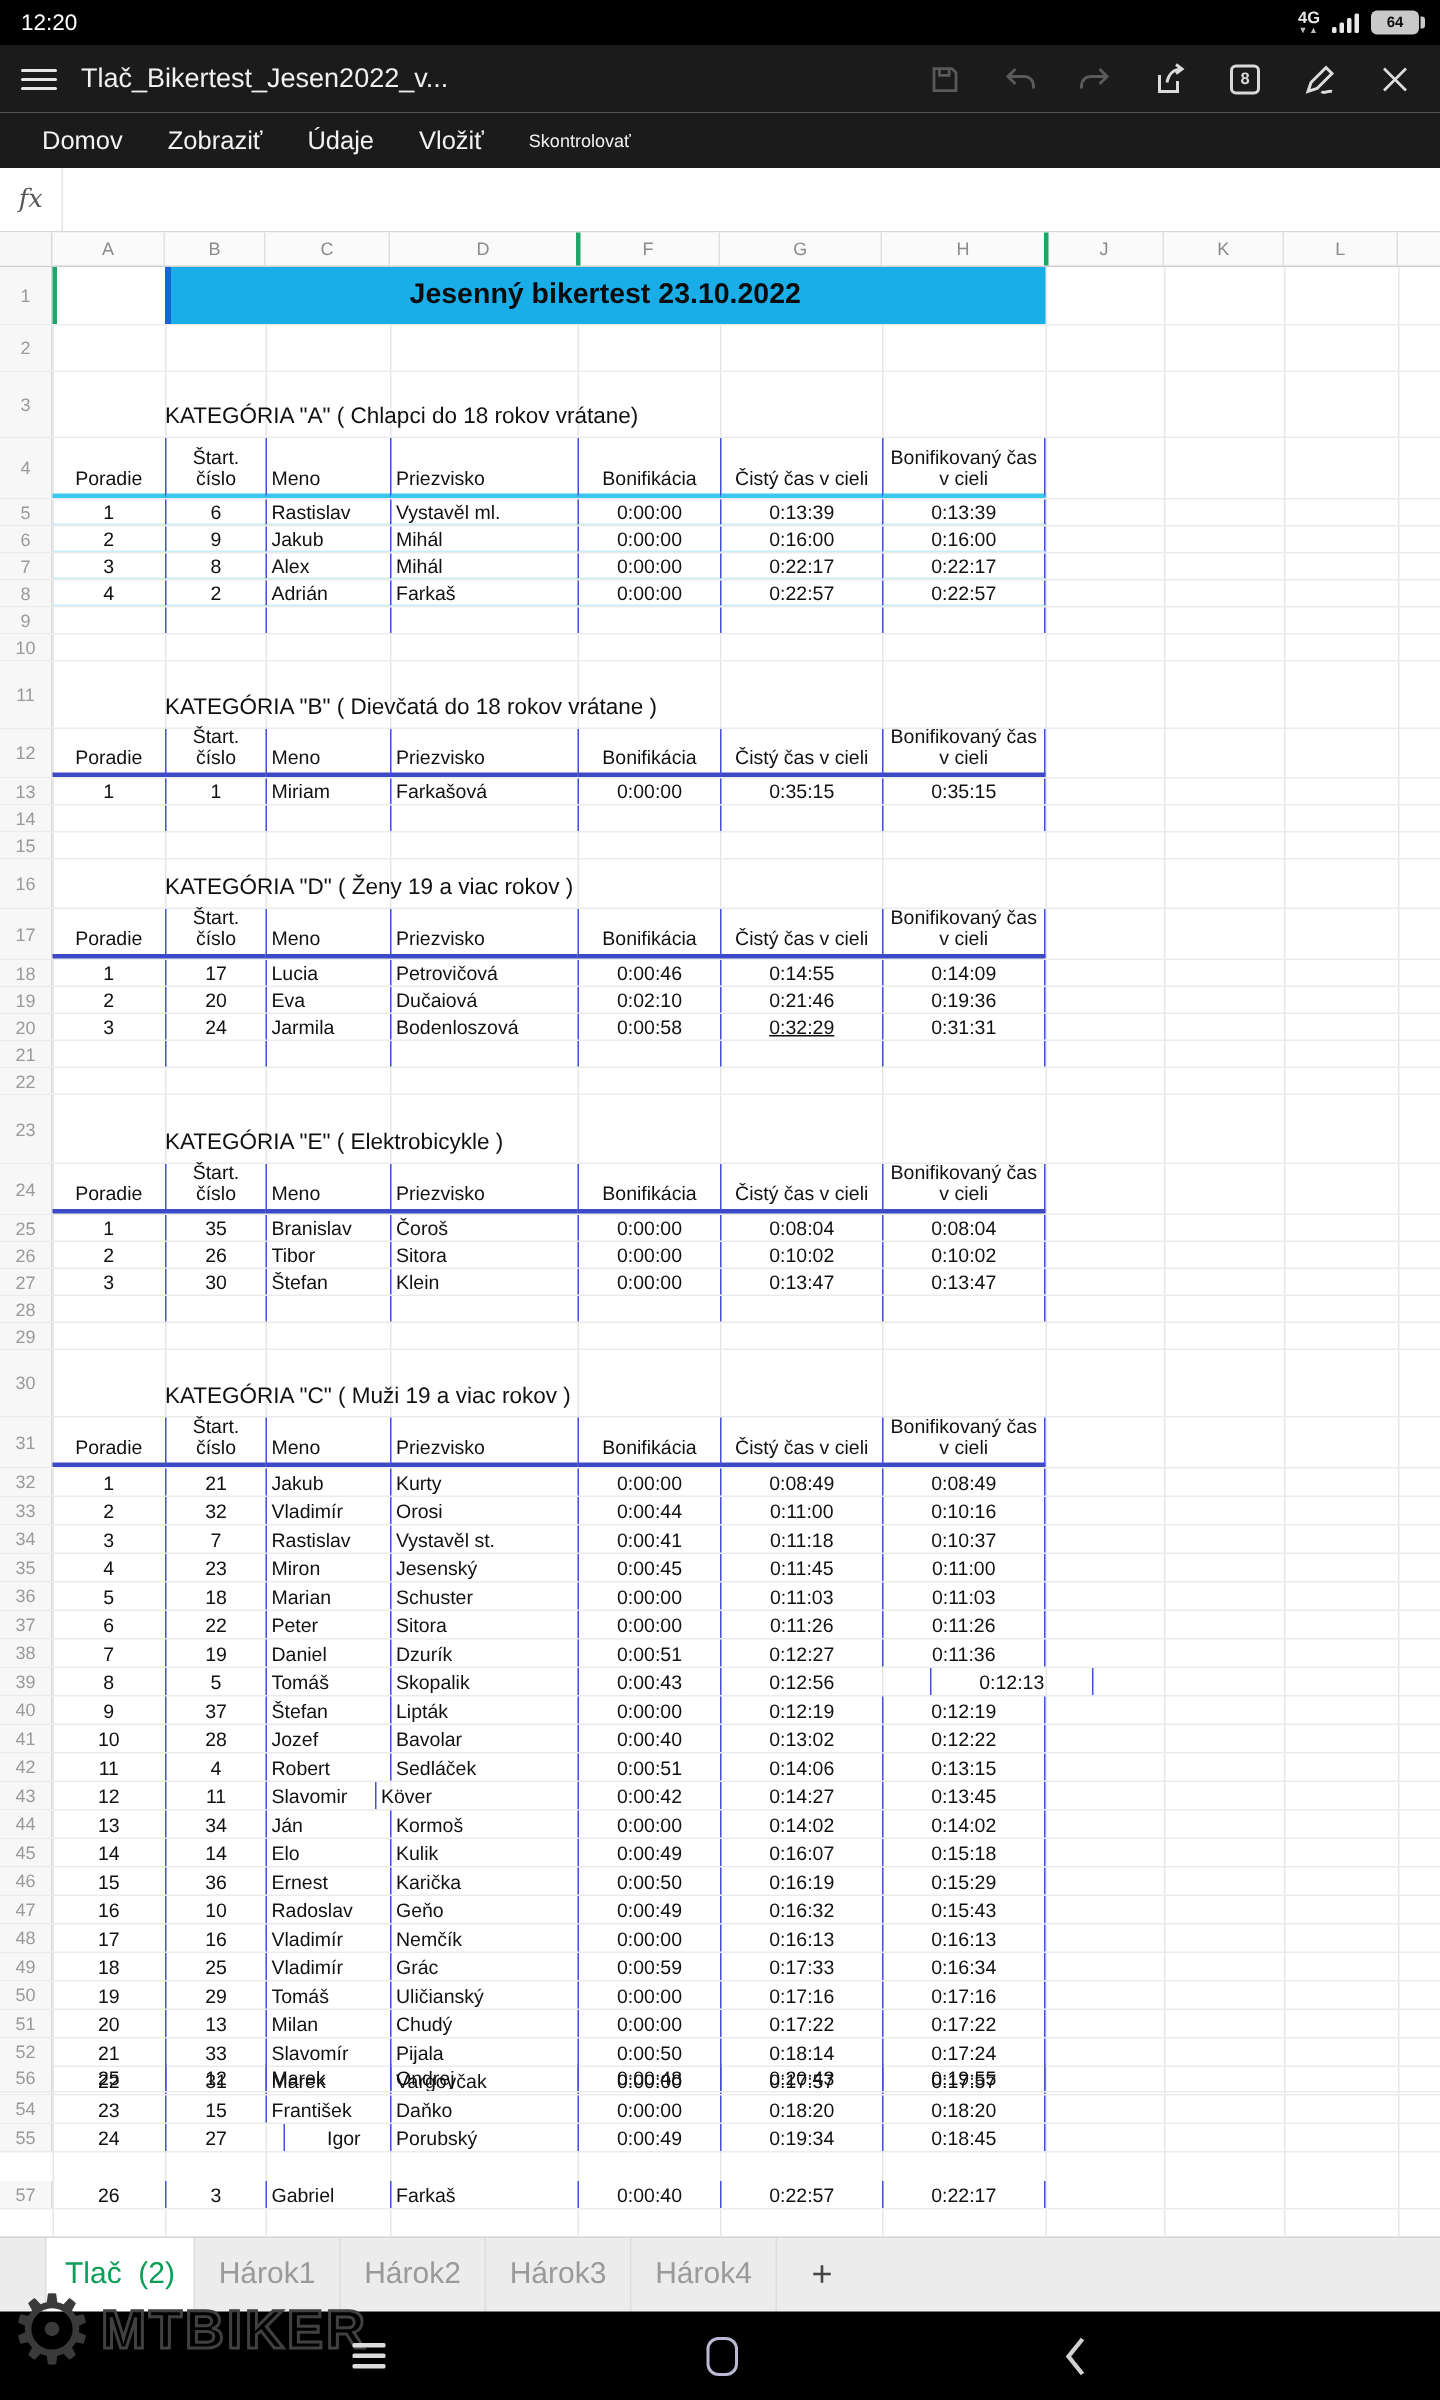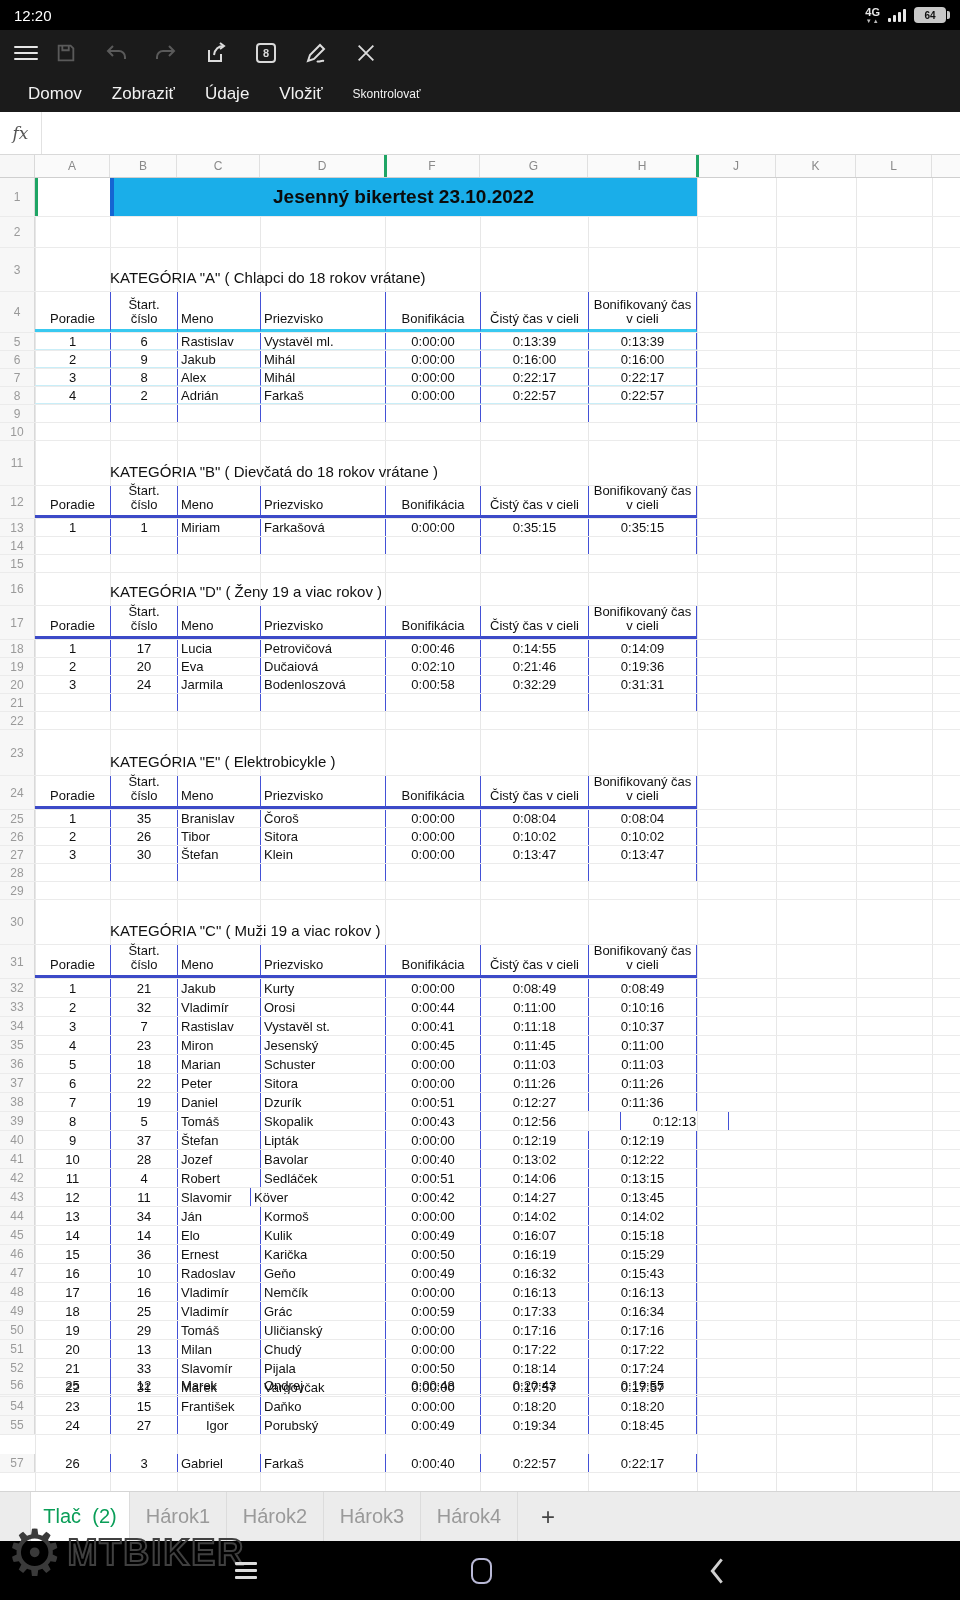--- a/index.html
+++ b/index.html
@@ -128,20 +128,21 @@
     </div>
   </div>
 </div>
 
 <div class="toolbar">
   <div class="hamburger">
       <i></i>
       <i></i>
       <i></i>
     </div>
+  <div class="doc-title">Tlač_Bikertest_Jesen2022_v...</div>
   <div class="tool-icons">
     <div class="ticon">
       <svg width="22" height="22" viewBox="0 0 24 24" fill="none" stroke="#5a5a5a" stroke-width="2">
         <path d="M4 4h13l3 3v13H4z"></path>
           <path d="M8 4v5h7V4"></path>
         </svg>
     </div>
     <div class="ticon">
       <svg width="24" height="24" viewBox="0 0 24 24" fill="none" stroke="#5a5a5a" stroke-width="2">
         <path d="M9 5 4 10l5 5"></path>
@@ -372,21 +373,21 @@
       <div class="cell bv" style="left: 480px; width: 108px;">0:21:46</div>
       <div class="cell bv bvr" style="left: 588px; width: 109px;">0:19:36</div>
     </div>
     <div class="srow" style="top: 498px; height: 18px;">
       <div class="rowhead">20</div>
       <div class="cell" style="left: 35px; width: 75px;">3</div>
       <div class="cell bv" style="left: 110px; width: 67px;">24</div>
       <div class="cell left bv" style="left: 177px; width: 83px;">Jarmila</div>
       <div class="cell left bv" style="left: 260px; width: 125px;">Bodenloszová</div>
       <div class="cell bv" style="left: 385px; width: 95px;">0:00:58</div>
-      <div class="cell bv" style="left: 480px; width: 108px;">0:32:29</div>
+      <div class="cell bv" style="left: 480px; width: 108px; text-decoration: underline;">0:32:29</div>
       <div class="cell bv bvr" style="left: 588px; width: 109px;">0:31:31</div>
     </div>
     <div class="srow" style="top: 516px; height: 18px;">
       <div class="rowhead">21</div>
       <div class="cell" style="left: 35px; width: 75px;"></div>
       <div class="cell bv" style="left: 110px; width: 67px;"></div>
       <div class="cell left bv" style="left: 177px; width: 83px;"></div>
       <div class="cell left bv" style="left: 260px; width: 125px;"></div>
       <div class="cell bv" style="left: 385px; width: 95px;"></div>
       <div class="cell bv" style="left: 480px; width: 108px;"></div>
@@ -697,21 +698,21 @@
       <div class="cell left bv" style="left: 177px; width: 83px;">František</div>
       <div class="cell left bv" style="left: 260px; width: 125px;">Daňko</div>
       <div class="cell bv" style="left: 385px; width: 95px;">0:00:00</div>
       <div class="cell bv" style="left: 480px; width: 108px;">0:18:20</div>
       <div class="cell bv bvr" style="left: 588px; width: 109px;">0:18:20</div>
     </div>
     <div class="srow" style="top: 1238px; height: 19px;">
       <div class="rowhead">55</div>
       <div class="cell" style="left: 35px; width: 75px;">24</div>
       <div class="cell bv" style="left: 110px; width: 67px;">27</div>
-      <div class="cell left bv" style="left: 177px; width: 83px; padding-left: 28px;">Igor</div>
+      <div class="cell left bv" style="left: 189px; width: 83px; padding-left: 28px;">Igor</div>
       <div class="cell left bv" style="left: 260px; width: 125px;">Porubský</div>
       <div class="cell bv" style="left: 385px; width: 95px;">0:00:49</div>
       <div class="cell bv" style="left: 480px; width: 108px;">0:19:34</div>
       <div class="cell bv bvr" style="left: 588px; width: 109px;">0:18:45</div>
     </div>
     <div class="srow" style="top: 1198px; height: 19px;">
       <div class="rowhead">56</div>
       <div class="cell" style="left: 35px; width: 75px;">25</div>
       <div class="cell bv" style="left: 110px; width: 67px;">12</div>
       <div class="cell left bv" style="left: 177px; width: 83px;">Marek</div>

